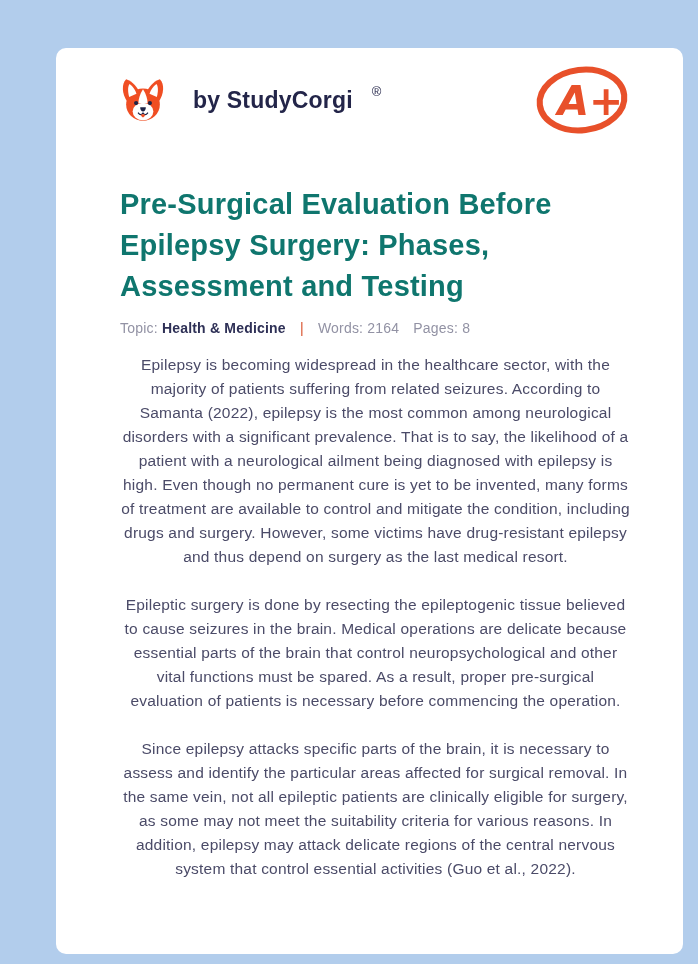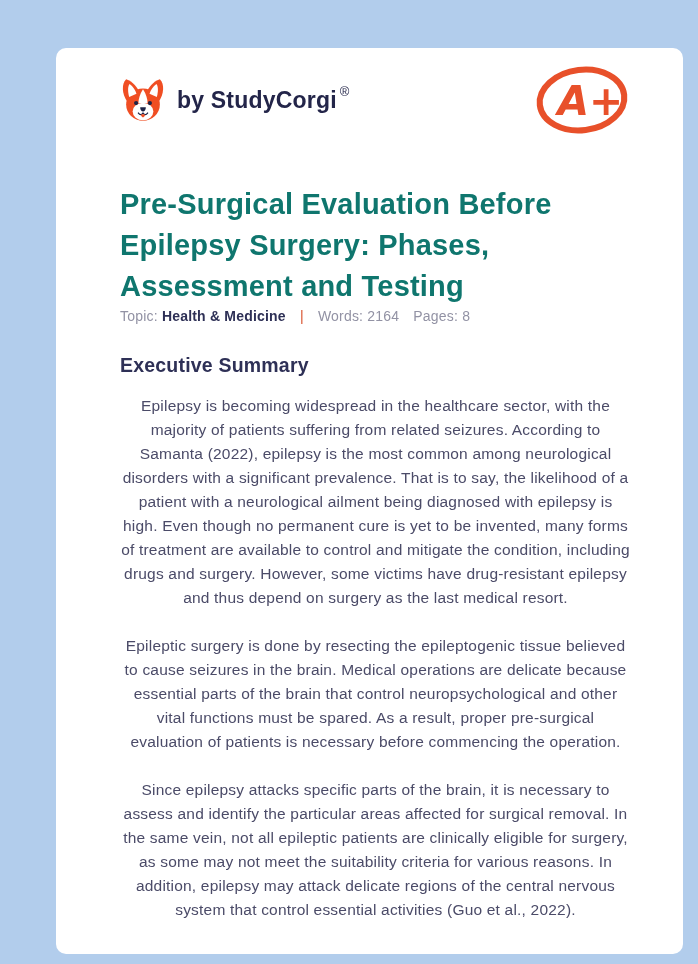--- a/index.html
+++ b/index.html
@@ -25,20 +25,21 @@
   .card-header {
     display: flex;
     justify-content: space-between;
     align-items: flex-start;
   }
   .brand {
     display: flex;
     align-items: center;
     margin-top: 14px;
     cursor: pointer;
+    gap: 16px;
   }
   .corgi-wrap { width: 46px; height: 48px; display: inline-block; }
   .brand-text {
     font-size: 23px;
     font-weight: bold;
     color: #232549;
     letter-spacing: 0.2px;
     margin-left: 11px;
   }
   .reg-mark {
@@ -54,21 +55,21 @@
   .title {
     margin: 46px 0 0 0;
     max-width: 505px;
     font-size: 29px;
     line-height: 41px;
     font-weight: bold;
     letter-spacing: 0.2px;
     color: #0f766e;
   }
   .meta {
-    margin-top: 1px;
+    margin-top: 13px;
     font-size: 14px;
     color: #9292a4;
     letter-spacing: 0.2px;
   }
   .meta .meta-strong { color: #2e3056; font-weight: bold; }
   .meta .meta-sep { color: #d9532f; margin: 0 10px; }
   .meta .meta-gap { margin-left: 10px; }
   .section-heading {
     margin: 30px 0 0 0;
     font-size: 19.5px;
@@ -132,21 +133,20 @@
     <div class="meta">
       <span>Topic:</span>
       <span class="meta-strong">Health &amp; Medicine</span>
       <span class="meta-sep">|</span>
       <span>Words:</span>
       <span>2164</span>
       <span class="meta-gap">Pages:</span>
       <span>8</span>
     </div>
 
-    <h2 class="section-heading">Executive Summary</h2>
 
     <div class="body-copy">
       <p>Epilepsy is becoming widespread in the healthcare sector, with the majority of patients suffering from related seizures. According to Samanta (2022), epilepsy is the most common among neurological disorders with a significant prevalence. That is to say, the likelihood of a patient with a neurological ailment being diagnosed with epilepsy is high. Even though no permanent cure is yet to be invented, many forms of treatment are available to control and mitigate the condition, including drugs and surgery. However, some victims have drug-resistant epilepsy and thus depend on surgery as the last medical resort.</p>
       <p>Epileptic surgery is done by resecting the epileptogenic tissue believed to cause seizures in the brain. Medical operations are delicate because essential parts of the brain that control neuropsychological and other vital functions must be spared. As a result, proper pre-surgical evaluation of patients is necessary before commencing the operation.</p>
       <p>Since epilepsy attacks specific parts of the brain, it is necessary to assess and identify the particular areas affected for surgical removal. In the same vein, not all epileptic patients are clinically eligible for surgery, as some may not meet the suitability criteria for various reasons. In addition, epilepsy may attack delicate regions of the central nervous system that control essential activities (Guo et al., 2022).</p>
     </div>
   </main>
 
 </div>
 

